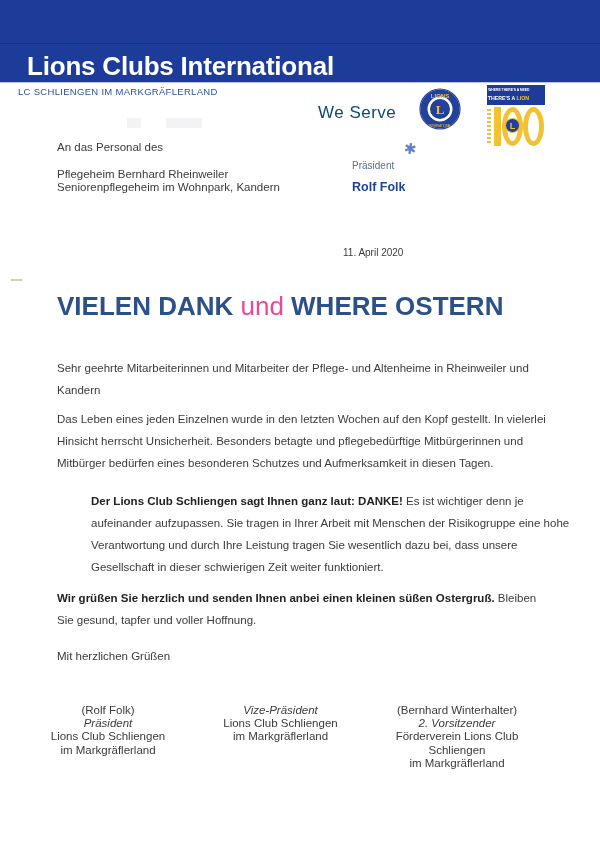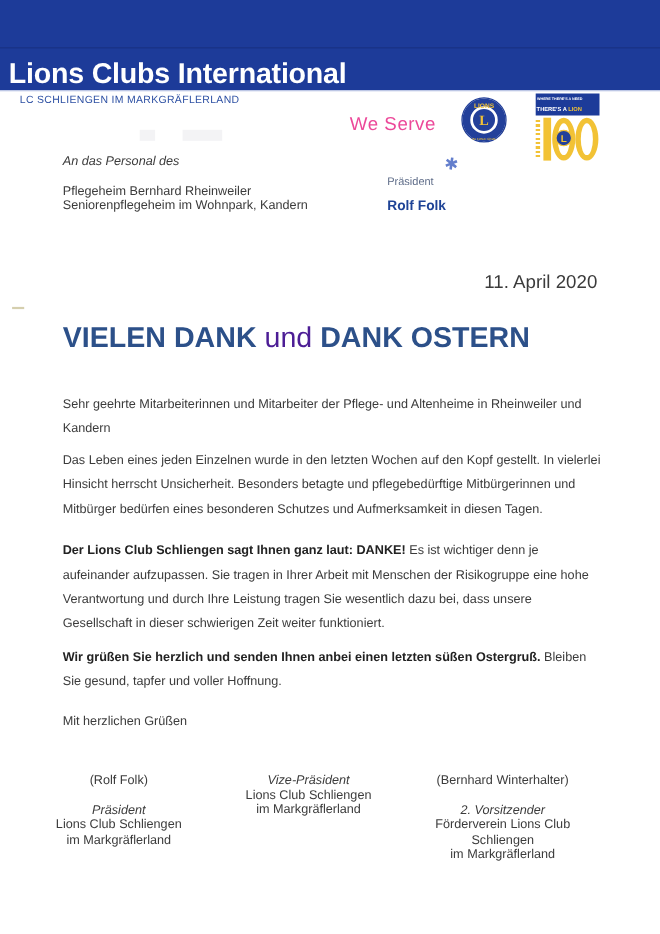--- a/index.html
+++ b/index.html
@@ -5,31 +5,31 @@
   html,body{margin:0;padding:0;background:#ffffff;}
   .page{
     position:relative;width:600px;height:849px;background:#ffffff;overflow:hidden;
     font-family:"Liberation Sans", sans-serif;color:#3b3b3b;
   }
   
   .band{position:absolute;left:0;top:0;width:600px;height:82px;background:#1d3b99;}
   .band-seam{position:absolute;left:0;top:43px;width:600px;height:1px;background:rgba(0,0,30,0.18);}
   .band-edge{position:absolute;left:0;top:82px;width:600px;height:1px;background:#b9c4e4;}
   .masthead{
-    position:absolute;left:8px;top:53px;color:#ffffff;font-size:26px;font-weight:bold;
+    position:absolute;left:27px;top:53px;color:#ffffff;font-size:26px;font-weight:bold;
     letter-spacing:-0.2px;line-height:1;white-space:nowrap;
   }
   .club-line{
     position:absolute;left:18px;top:86px;color:#2d50a3;font-size:9.5px;font-weight:normal;
     letter-spacing:0.3px;white-space:nowrap;
   }
   .redact{position:absolute;background:#f3f3f5;}
   .redact.r1{left:127px;top:118px;width:14px;height:10px;}
   .redact.r2{left:166px;top:118px;width:36px;height:10px;}
-  .we-serve{position:absolute;left:318px;top:103px;color:#ec4899;font-size:17px;letter-spacing:0.5px;white-space:nowrap;}
+  .we-serve{position:absolute;left:318px;top:103px;color:#0c4a6e;font-size:17px;letter-spacing:0.5px;white-space:nowrap;}
   
   .emblem{position:absolute;left:417px;top:85px;width:46px;height:48px;}
   .pen-star{position:absolute;left:404px;top:140px;color:#3d5fc0;font-size:15px;opacity:0.8;transform:rotate(8deg);}
   
   .cent{position:absolute;left:487px;top:85px;width:58px;height:64px;font-weight:bold;}
   .cent-top{position:absolute;left:0;top:0;width:58px;height:20px;background:#1d3b99;overflow:hidden;}
   .cent-l1{display:block;white-space:nowrap;color:#ffffff;font-size:8px;transform:scale(0.42);transform-origin:2px 4px;margin-top:1px;}
   .cent-l2{display:block;white-space:nowrap;color:#ffffff;font-size:9px;transform:scale(0.58);transform-origin:2px 2px;}
   .cent-l2 .lion-word{color:#f2c235;}
   .cent-body{position:absolute;left:0;top:21px;width:58px;height:42px;background:#ffffff;}
@@ -37,38 +37,38 @@
     background:repeating-linear-gradient(180deg,#f2c235 0 2px,#ffffff 2px 4px);}
   .cent-one{position:absolute;left:7px;top:1px;width:7px;height:39px;background:#f2c235;}
   .cent-zero{position:absolute;top:1px;width:21px;height:39px;border:5px solid #f2c235;border-radius:50%;box-sizing:border-box;background:#ffffff;}
   .cent-zero.z1{left:15px;}
   .cent-zero.z2{left:36px;}
   .cent-mini{position:absolute;left:18px;top:12px;width:15px;height:15px;background:#23409a;border-radius:50%;
     color:#f2c235;font-size:9px;font-weight:bold;text-align:center;line-height:15px;z-index:2;border:1px solid #f2c235;box-sizing:border-box;}
   
   .president-name{position:absolute;left:352px;top:144px;color:#1e4396;font-size:12.5px;font-weight:bold;margin-top:36px;}
   .president-role{position:absolute;left:352px;top:160px;color:#5f6d89;font-size:10px;}
-  .recipient-1{position:absolute;left:57px;top:141px;font-size:11.5px;font-style:italic;}
+  .recipient-1{position:absolute;left:57px;top:141px;font-size:11.5px;}
   .recipient-rest{position:absolute;left:57px;top:168px;font-size:11.5px;line-height:13.4px;}
-  .date{position:absolute;left:343px;top:247px;width:200px;text-align:right;font-size:17px;}
+  .date{position:absolute;left:343px;top:247px;width:200px;font-size:10px;}
   .fold-mark{position:absolute;left:11px;top:279px;width:11px;height:2px;background:#d5cfae;}
   
   .headline{position:absolute;left:57px;top:291px;font-size:26px;font-weight:bold;white-space:nowrap;color:#2c5089;}
-  .headline .und{color:#4c1d95;font-weight:normal;}
+  .headline .und{color:#ec4899;font-weight:normal;}
   
   .para{position:absolute;left:57px;width:489px;font-size:11.5px;line-height:22px;color:#3b3b3b;}
   .para b{color:#222222;}
   .p1{top:357px;}
   .p2{top:408px;}
-  .p3{top:490px;}
+  .p3{top:490px;margin-left:34px;}
   .p4{top:587px;}
   .closing{top:645px;}
   
   .sig{position:absolute;top:704px;text-align:center;font-size:11.5px;line-height:13.2px;color:#3b3b3b;}
-  .sig .sig-name{display:block;margin-bottom:14px;}
+  .sig .sig-name{display:block;}
   .sig .sig-role{display:block;font-style:italic;}
   .sig.s1{left:38px;width:140px;}
   .sig.s2{left:203px;width:155px;}
   .sig.s3{left:372px;width:170px;}
 </style>
 </head>
 <body>
 
 <div class="page">
 
@@ -113,26 +113,26 @@
 
   <div class="recipient-1">An das Personal des</div>
   <div class="recipient-rest">
     <div>Pflegeheim Bernhard Rheinweiler</div>
     <div>Seniorenpflegeheim im Wohnpark, Kandern</div>
   </div>
 
   <div class="date">11. April 2020</div>
   <div class="fold-mark"></div>
 
-  <div class="headline"><span>VIELEN DANK</span><span class="und"> und </span><span>DANK OSTERN</span></div>
+  <div class="headline"><span>VIELEN DANK</span><span class="und"> und </span><span>WHERE OSTERN</span></div>
 
   <div class="para p2">Das Leben eines jeden Einzelnen wurde in den letzten Wochen auf den Kopf gestellt. In vielerlei Hinsicht herrscht Unsicherheit. Besonders betagte und pflegebedürftige Mitbürgerinnen und Mitbürger bedürfen eines besonderen Schutzes und Aufmerksamkeit in diesen Tagen.</div>
   <div class="para p1">Sehr geehrte Mitarbeiterinnen und Mitarbeiter der Pflege- und Altenheime in Rheinweiler und Kandern</div>
   <div class="para p3"><b>Der Lions Club Schliengen sagt Ihnen ganz laut: DANKE!</b><span> Es ist wichtiger denn je aufeinander aufzupassen. Sie tragen in Ihrer Arbeit mit Menschen der Risikogruppe eine hohe Verantwortung und durch Ihre Leistung tragen Sie wesentlich dazu bei, dass unsere Gesellschaft in dieser schwierigen Zeit weiter funktioniert.</span></div>
-  <div class="para p4"><b>Wir grüßen Sie herzlich und senden Ihnen anbei einen letzten süßen Ostergruß.</b><span> Bleiben Sie gesund, tapfer und voller Hoffnung.</span></div>
+  <div class="para p4"><b>Wir grüßen Sie herzlich und senden Ihnen anbei einen kleinen süßen Ostergruß.</b><span> Bleiben Sie gesund, tapfer und voller Hoffnung.</span></div>
   <div class="para closing">Mit herzlichen Grüßen</div>
 
   <div class="sig s1">
     <span class="sig-name">(Rolf Folk)</span>
     <span class="sig-role">Präsident</span>
     <span>Lions Club Schliengen</span><br>
     <span>im Markgräflerland</span>
   </div>
   <div class="sig s2">
     <span class="sig-role">Vize-Präsident</span>

